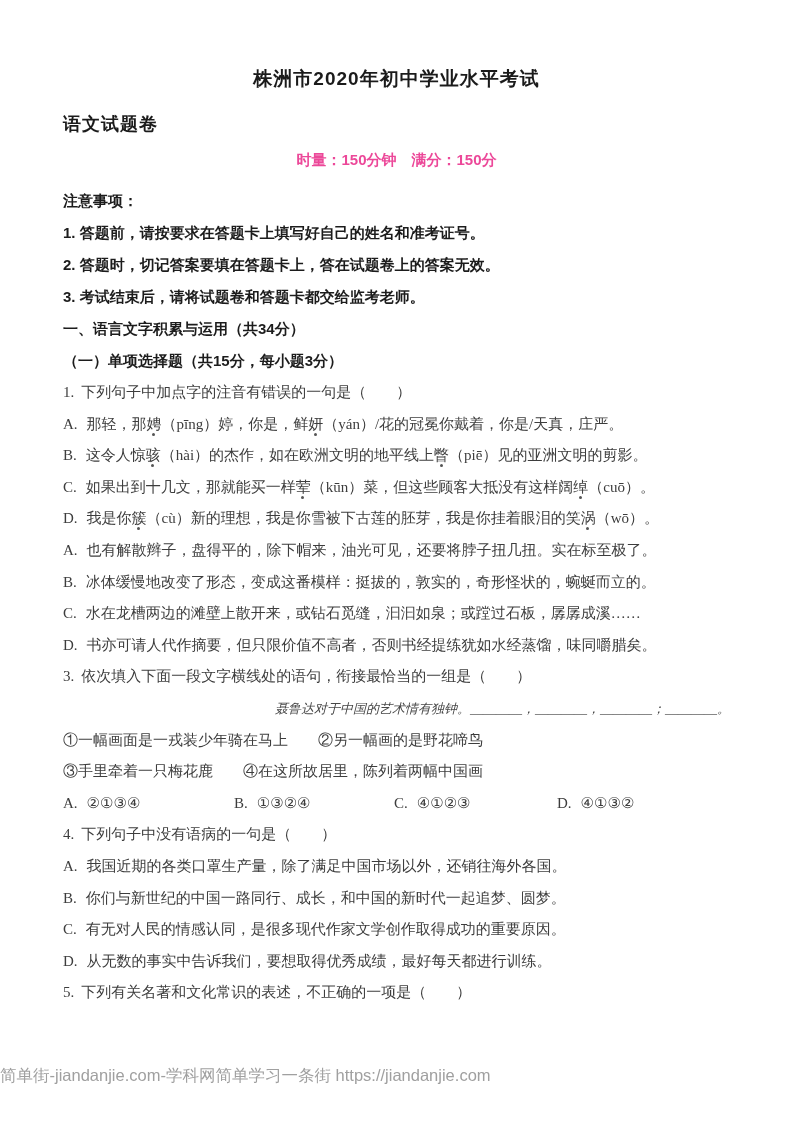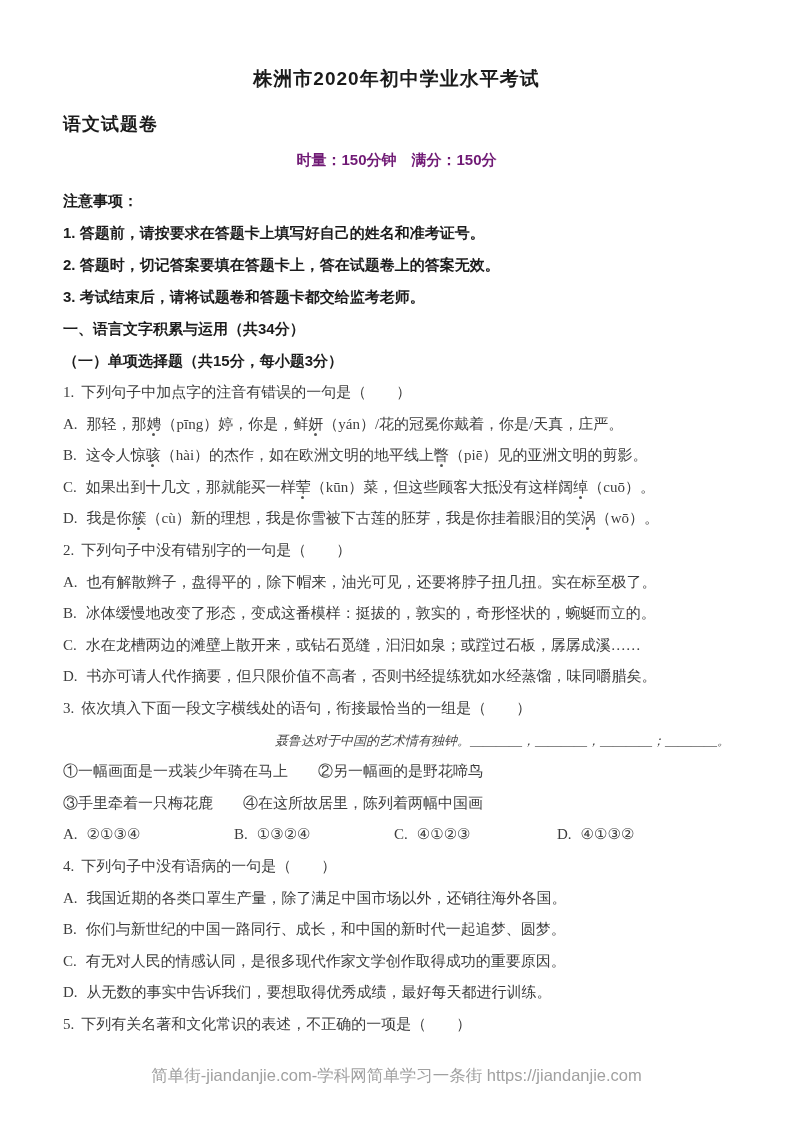--- a/index.html
+++ b/index.html
@@ -15,21 +15,21 @@
     font-size:19px; line-height:26px; text-align:center; color:#1b1b1b;
     margin:0; letter-spacing:1px;
   }
   .subtitle {
     font-family:"Liberation Sans", sans-serif; font-weight:700;
     font-size:18px; line-height:26px; text-align:left; color:#1b1b1b;
     margin:19px 0 0 0; letter-spacing:1px;
   }
   .meta {
     font-family:"Liberation Sans", sans-serif; font-weight:700;
-    font-size:15px; line-height:22px; text-align:center; color:#701a75;
+    font-size:15px; line-height:22px; text-align:center; color:#ec4899;
     margin-top:12px;
   }
   .boldline {
     font-family:"Liberation Sans", sans-serif; font-weight:700;
     font-size:15px; line-height:32px; color:#1c1c1c; white-space:pre;
   }
   .notice-h { margin-top:14px; }
   .bline {
     font-size:15px; line-height:31.6px; color:#3d3d3d; white-space:pre;
   }
@@ -39,21 +39,21 @@
   .em { position:relative; }
   .em::after {
     content:''; position:absolute; left:50%; bottom:-4px;
     width:3px; height:3px; margin-left:-2px; border-radius:50%; background:#555;
   }
   .optrow .cell { display:inline-block; }
   .optrow .cell-0 { width:171px; }
   .optrow .cell-1 { width:160px; }
   .optrow .cell-2 { width:163px; }
   .footer {
-    position:absolute; top:1063px; left:0; width:793px; text-align:center;
+    position:absolute; top:1063px; left:0; width:793px; text-align:left;
     font-family:"Liberation Sans", sans-serif; font-size:16.5px;
     color:#a0a0a0; line-height:24px;
   }
 </style>
 </head>
 <body>
 
 <div class="page">
   <h1 class="title">株洲市2020年初中学业水平考试</h1>
   <h2 class="subtitle">语文试题卷</h2>
@@ -71,21 +71,20 @@
 
   <div id="questions">
       <div>
         <div class="bline stem"><span class="qnum">1.</span><span class="seg">下列句子中加点字的注音有错误的一句是（　　）</span></div>
         <div class="bline option"><span class="olabel">A.</span><span class="seg">那轻，那</span><span class="seg em">娉</span><span class="seg">（pīng）婷，你是，鲜</span><span class="seg em">妍</span><span class="seg">（yán）/花的冠冕你戴着，你是/天真，庄严。</span></div>
         <div class="bline option"><span class="olabel">B.</span><span class="seg">这令人惊</span><span class="seg em">骇</span><span class="seg">（hài）的杰作，如在欧洲文明的地平线上</span><span class="seg em">瞥</span><span class="seg">（piē）见的亚洲文明的剪影。</span></div>
         <div class="bline option"><span class="olabel">C.</span><span class="seg">如果出到十几文，那就能买一样</span><span class="seg em">荤</span><span class="seg">（kūn）菜，但这些顾客大抵没有这样阔</span><span class="seg em">绰</span><span class="seg">（cuō）。</span></div>
         <div class="bline option"><span class="olabel">D.</span><span class="seg">我是你</span><span class="seg em">簇</span><span class="seg">（cù）新的理想，我是你雪被下古莲的胚芽，我是你挂着眼泪的笑</span><span class="seg em">涡</span><span class="seg">（wō）。</span></div>
       </div>
       <div>
-        <div class="bline stem"><span class="qnum">2.</span><span class="seg">下列句子中没有错别字的一句是（　　）</span></div>
         <div class="bline option"><span class="olabel">A.</span><span class="seg">也有解散辫子，盘得平的，除下帽来，油光可见，还要将脖子扭几扭。实在标至极了。</span></div>
         <div class="bline option"><span class="olabel">B.</span><span class="seg">冰体缓慢地改变了形态，变成这番模样：挺拔的，敦实的，奇形怪状的，蜿蜒而立的。</span></div>
         <div class="bline option"><span class="olabel">C.</span><span class="seg">水在龙槽两边的滩壁上散开来，或钻石觅缝，汩汩如泉；或蹚过石板，孱孱成溪……</span></div>
         <div class="bline option"><span class="olabel">D.</span><span class="seg">书亦可请人代作摘要，但只限价值不高者，否则书经提练犹如水经蒸馏，味同嚼腊矣。</span></div>
       </div>
       <div>
         <div class="bline stem"><span class="qnum">3.</span><span class="seg">依次填入下面一段文字横线处的语句，衔接最恰当的一组是（　　）</span></div>
         <div class="bline quote"><span class="seg">聂鲁达对于中国的艺术情有独钟。________，________，________；________。</span></div>
         <div class="bline plain"><span class="seg">①一幅画面是一戎装少年骑在马上　　②另一幅画的是野花啼鸟</span></div>
         <div class="bline plain"><span class="seg">③手里牵着一只梅花鹿　　④在这所故居里，陈列着两幅中国画</span></div>

